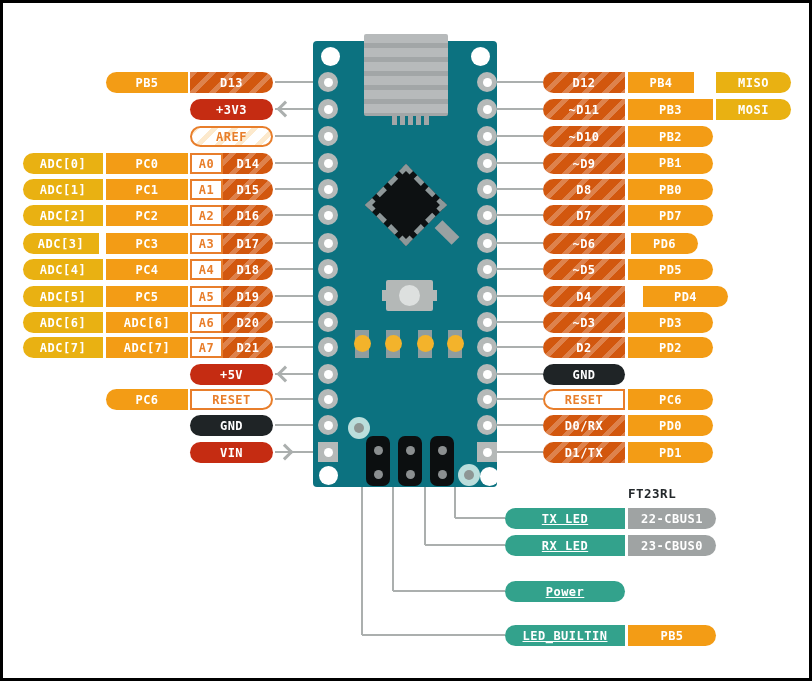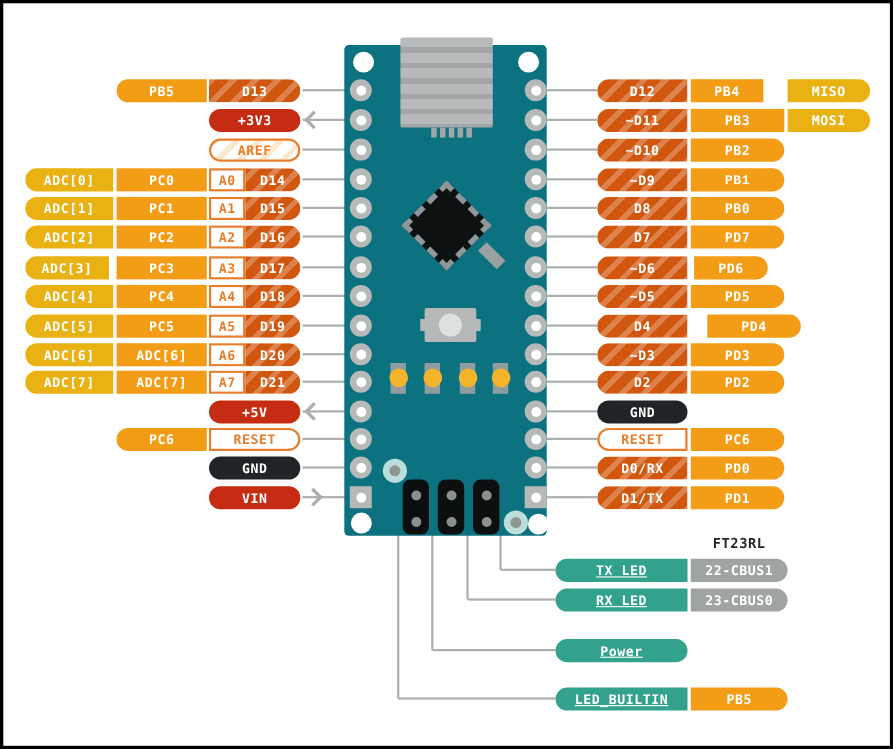--- a/index.html
+++ b/index.html
@@ -46,21 +46,21 @@
   .chip{position:absolute;left:374px;top:173px;width:58px;height:58px;box-sizing:border-box;
         background:#0D1112;border:5px dashed #8E9899;transform:rotate(45deg);}
   .mini-comp{position:absolute;left:432px;top:224px;width:24px;height:11px;background:#99A1A2;transform:rotate(45deg);}
   .reset-btn{position:absolute;left:383px;top:277px;width:47px;height:31px;background:#B4B8B7;border-radius:2px;}
   .reset-btn::before{content:"";position:absolute;left:13px;top:5px;width:21px;height:21px;border-radius:50%;background:#DDE0DF;}
   .btn-tab{position:absolute;top:287px;width:5px;height:11px;background:#B4B8B7;}
   .led-stub{position:absolute;width:14px;height:28px;background:#8F9DA0;}
   .led-dot{position:absolute;width:17px;height:17px;border-radius:50%;background:#F3B32B;}
   .icsp{position:absolute;top:433px;width:24px;height:50px;background:#0C0F10;border-radius:7px;}
   .icsp-dot{position:absolute;width:9px;height:9px;border-radius:50%;background:#8B8F90;}
-  .ft-label{position:absolute;left:625px;top:483px;width:88px;text-align:center;
+  .ft-label{position:absolute;left:625px;top:483px;width:88px;text-align:left;
             font-weight:700;font-size:12.5px;letter-spacing:.5px;color:#23282B;}
 </style>
 </head>
 <body>
 
 <div class="canvas">
 
   <div id="lines-layer">
       <div class="hline" style="left: 272px; top: 78px; width: 53px;"></div>
       <div class="hline" style="left: 272px; top: 105px; width: 53px;"></div>

